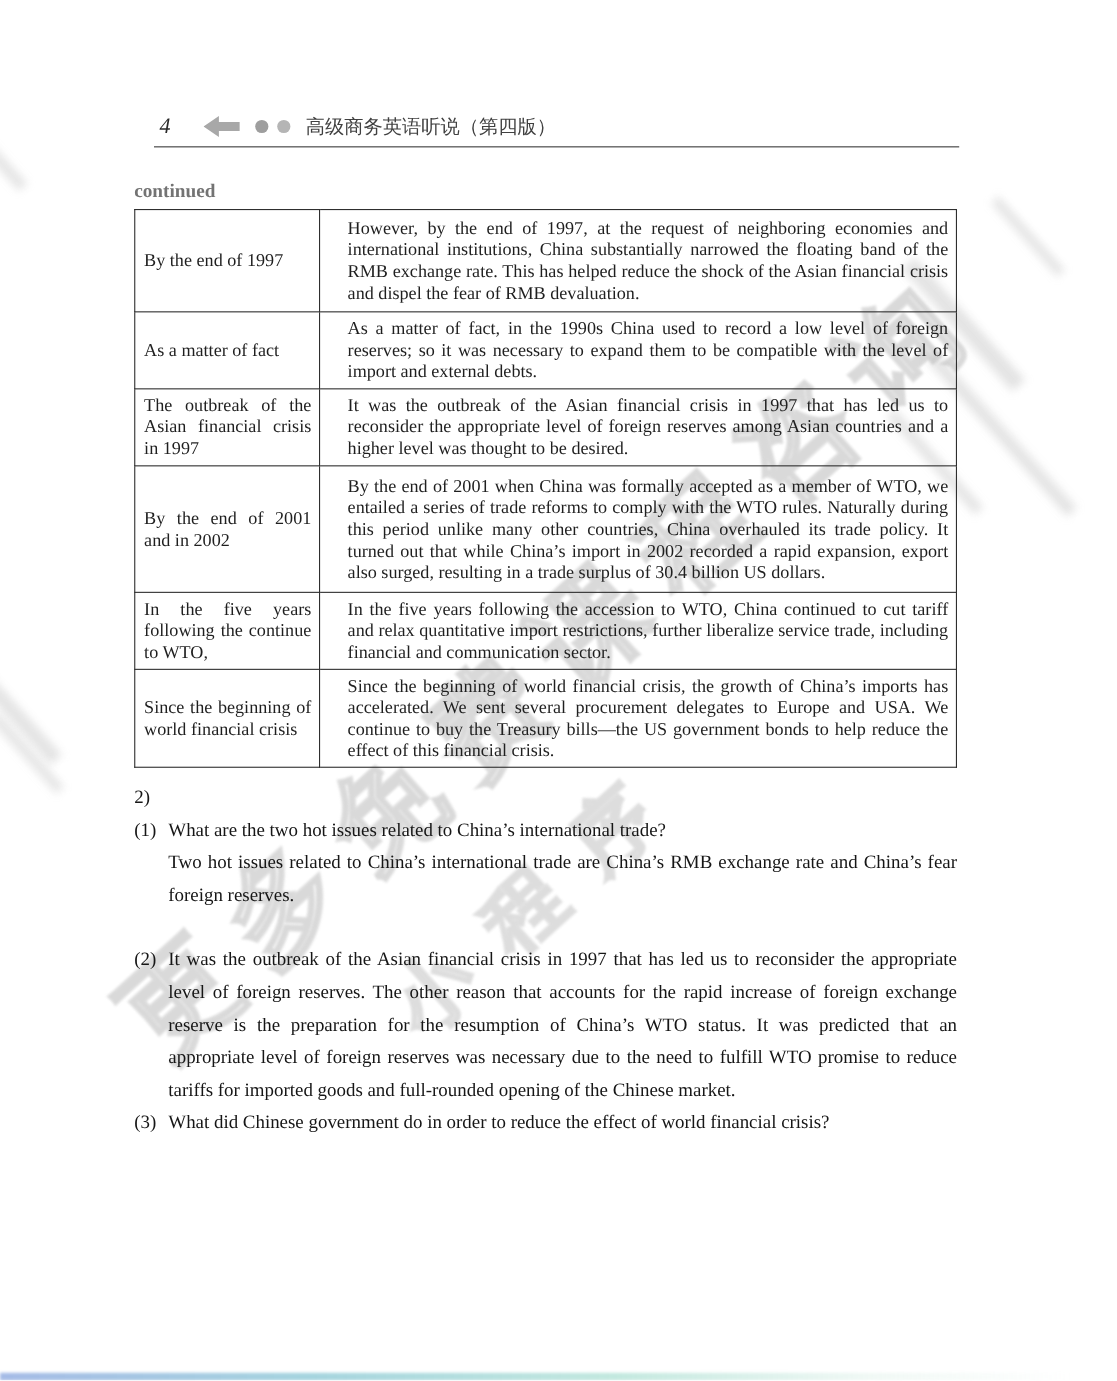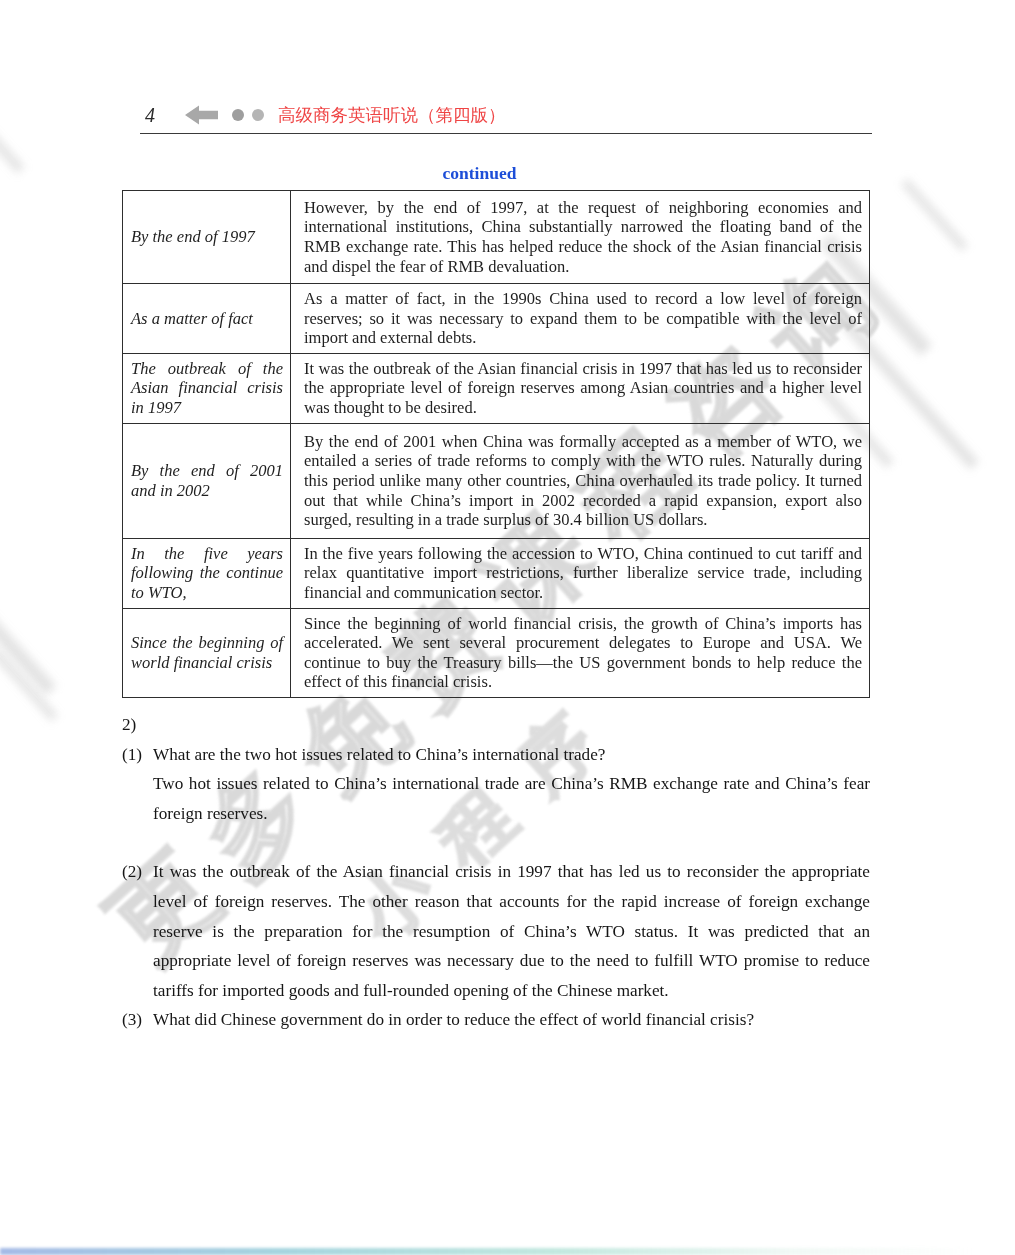--- a/index.html
+++ b/index.html
@@ -32,41 +32,41 @@
   .dot {
     display: inline-block;
     width: 12px; height: 12px;
     border-radius: 50%;
   }
   .dot1 { background: #9e9e9e; margin-left: 14px; }
   .dot2 { background: #b5b5b5; margin-left: 8px; }
   .header-title {
     margin-left: 14px;
     font-size: 17.5px;
-    color: #ef4444;
+    color: #404040;
     font-family: "Liberation Serif", serif;
   }
   .header-rule {
     position: absolute;
     left: 140px;
     top: 133px;
     width: 732px;
     border-top: 1.6px solid #3a3a3a;
   }
 
   
   .continued {
     position: absolute;
     top: 163px;
     left: 122px;
     width: 715px;
-    text-align: center;
+    text-align: left;
     font-weight: bold;
     font-size: 17.5px;
-    color: #1d4ed8;
+    color: #737373;
   }
 
   
   .phrase-table {
     position: absolute;
     left: 122px;
     top: 190px;
     width: 748px;
     border-collapse: collapse;
     table-layout: fixed;
@@ -74,22 +74,22 @@
     line-height: 19.6px;
   }
   .phrase-table td {
     border: 1.2px solid #2e2e2e;
     vertical-align: middle;
     text-align: justify;
     text-align-last: left;
     color: #1f1f1f;
   }
   .phrase-table .col-term { width: 168px; }
-  .phrase-table td.term-cell { padding: 4px 7px 4px 8px; font-style: italic; }
-  .phrase-table td.expl-cell { padding: 5px 7px 5px 13px; }
+  .phrase-table td.term-cell { padding: 4px 7px 4px 8px; }
+  .phrase-table td.expl-cell { padding: 5px 7px 5px 25px; }
   tr.r0 { height: 93px; }
   tr.r1 { height: 65px; }
   tr.r2 { height: 70px; }
   tr.r3 { height: 115px; }
   tr.r4 { height: 66px; }
   tr.r5 { height: 87px; }
 
   
   .exercise {
     position: absolute;

